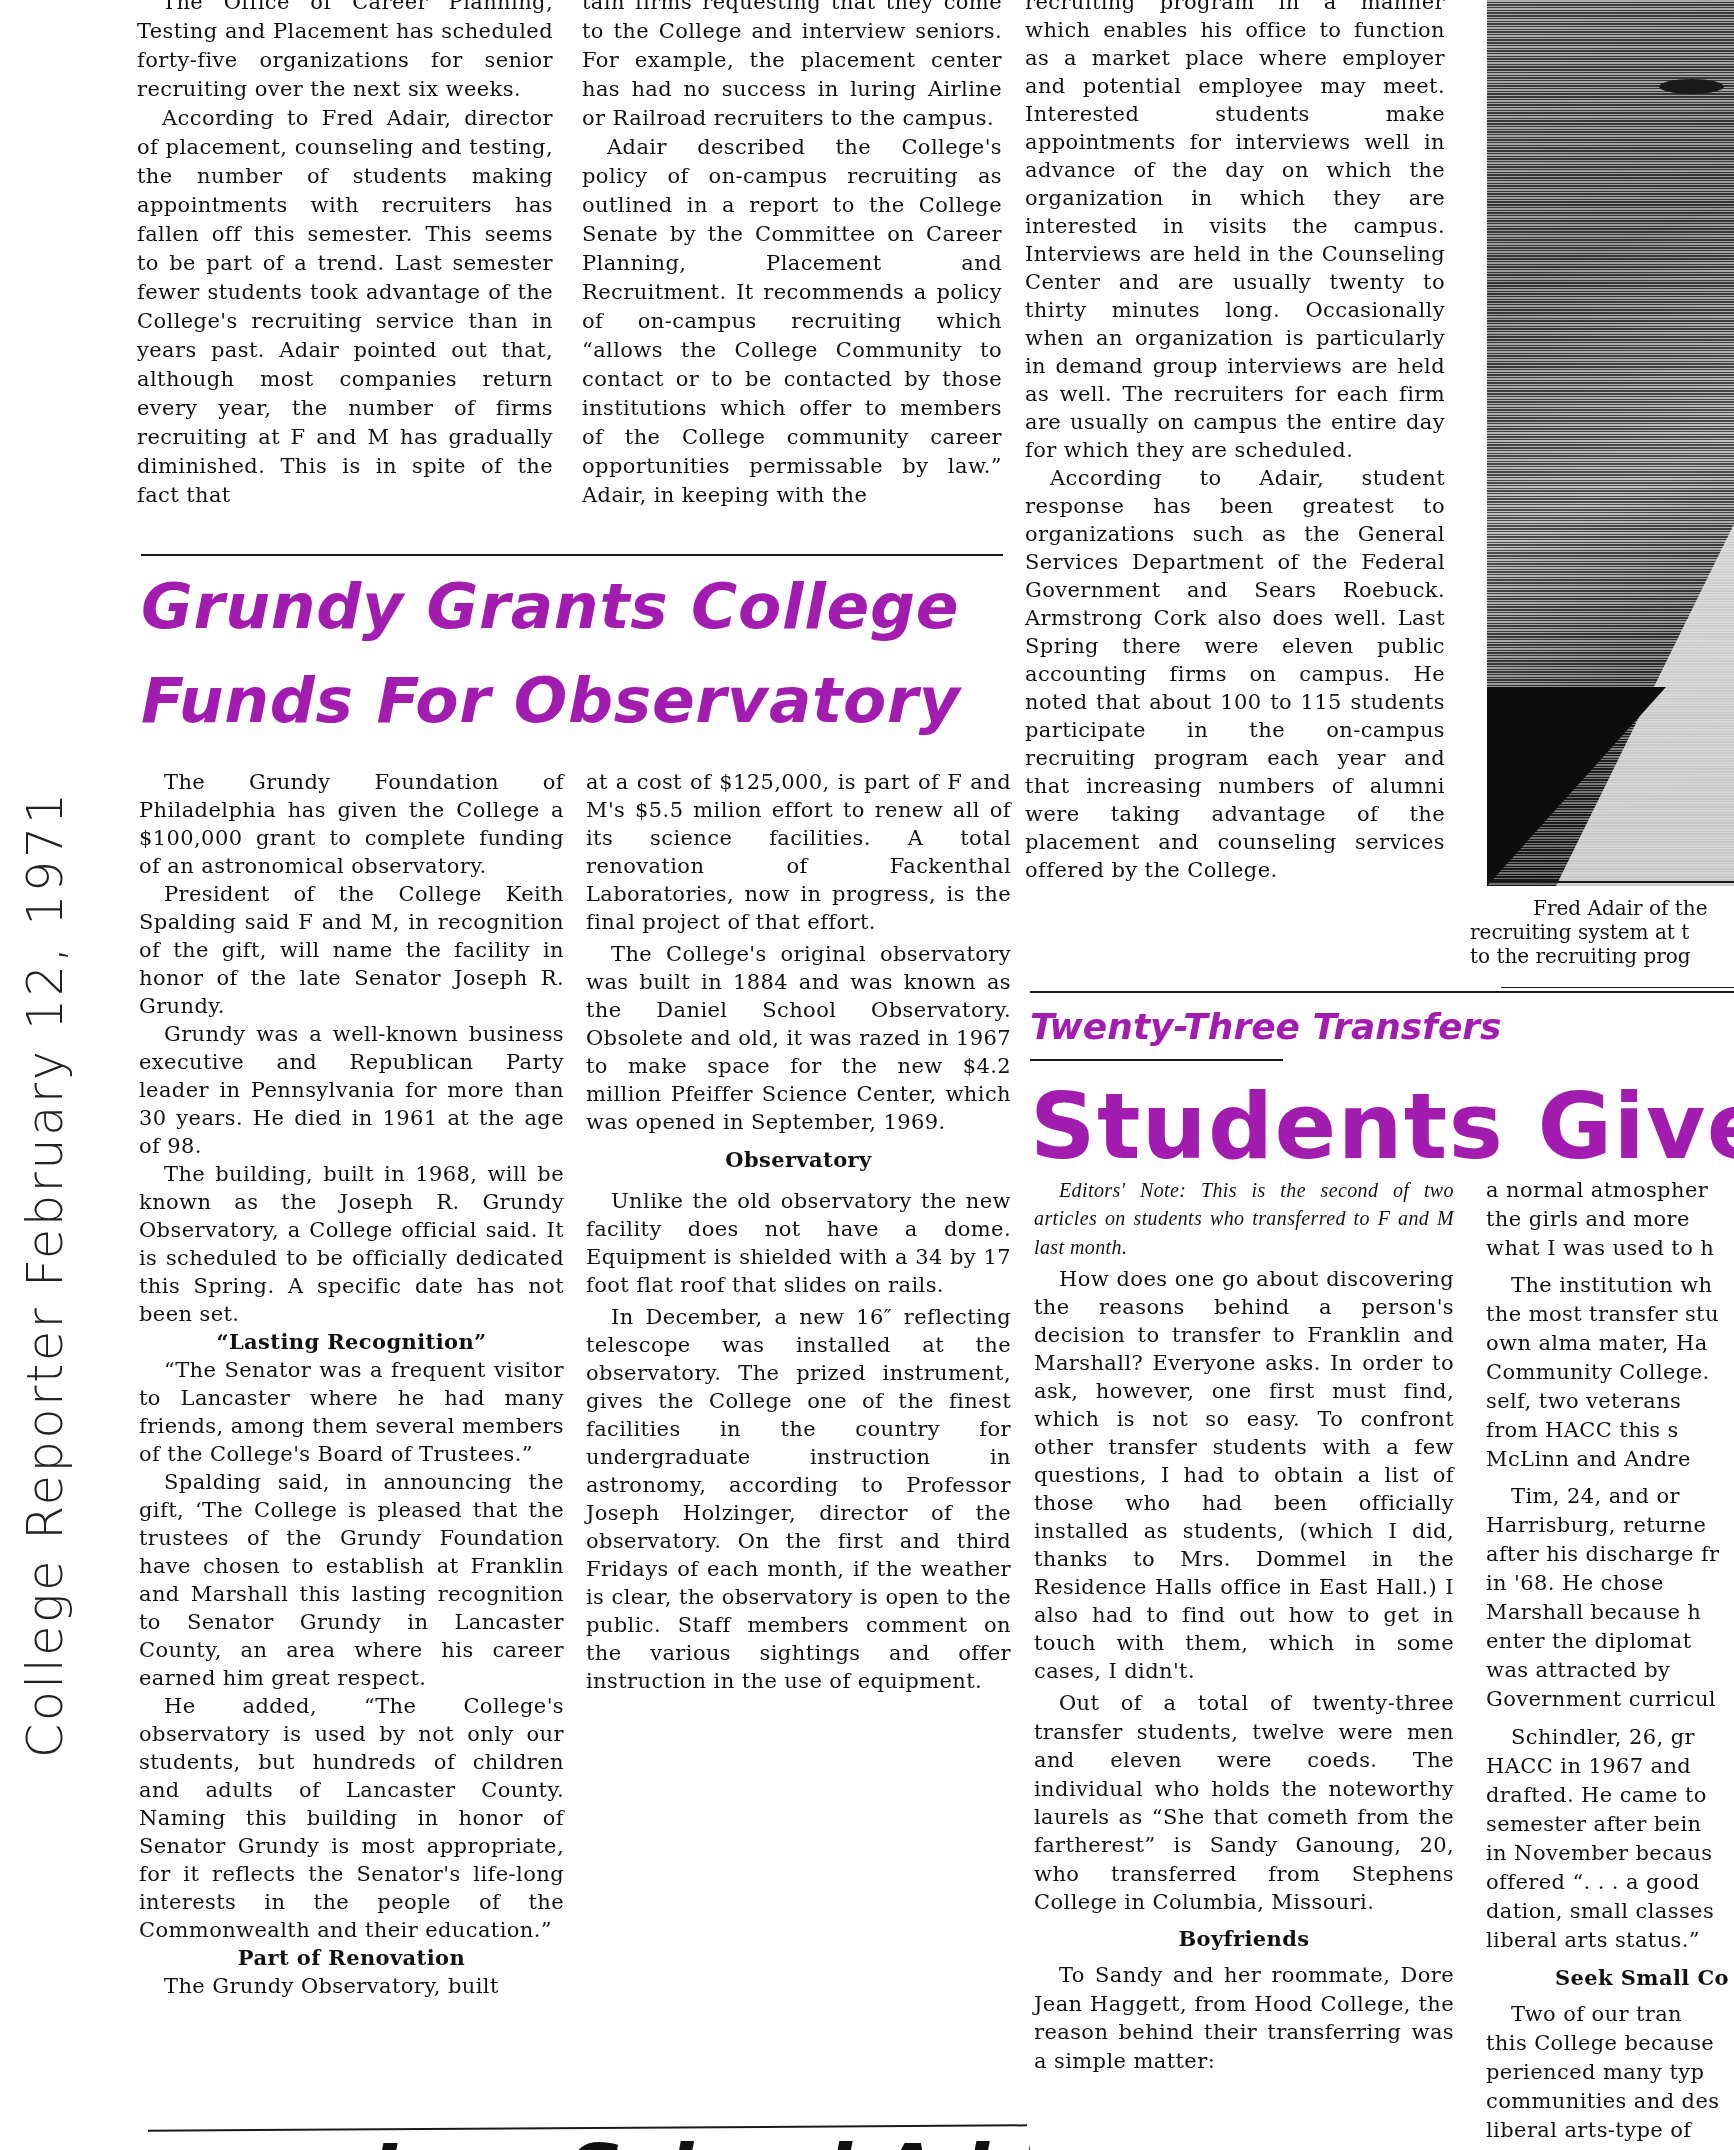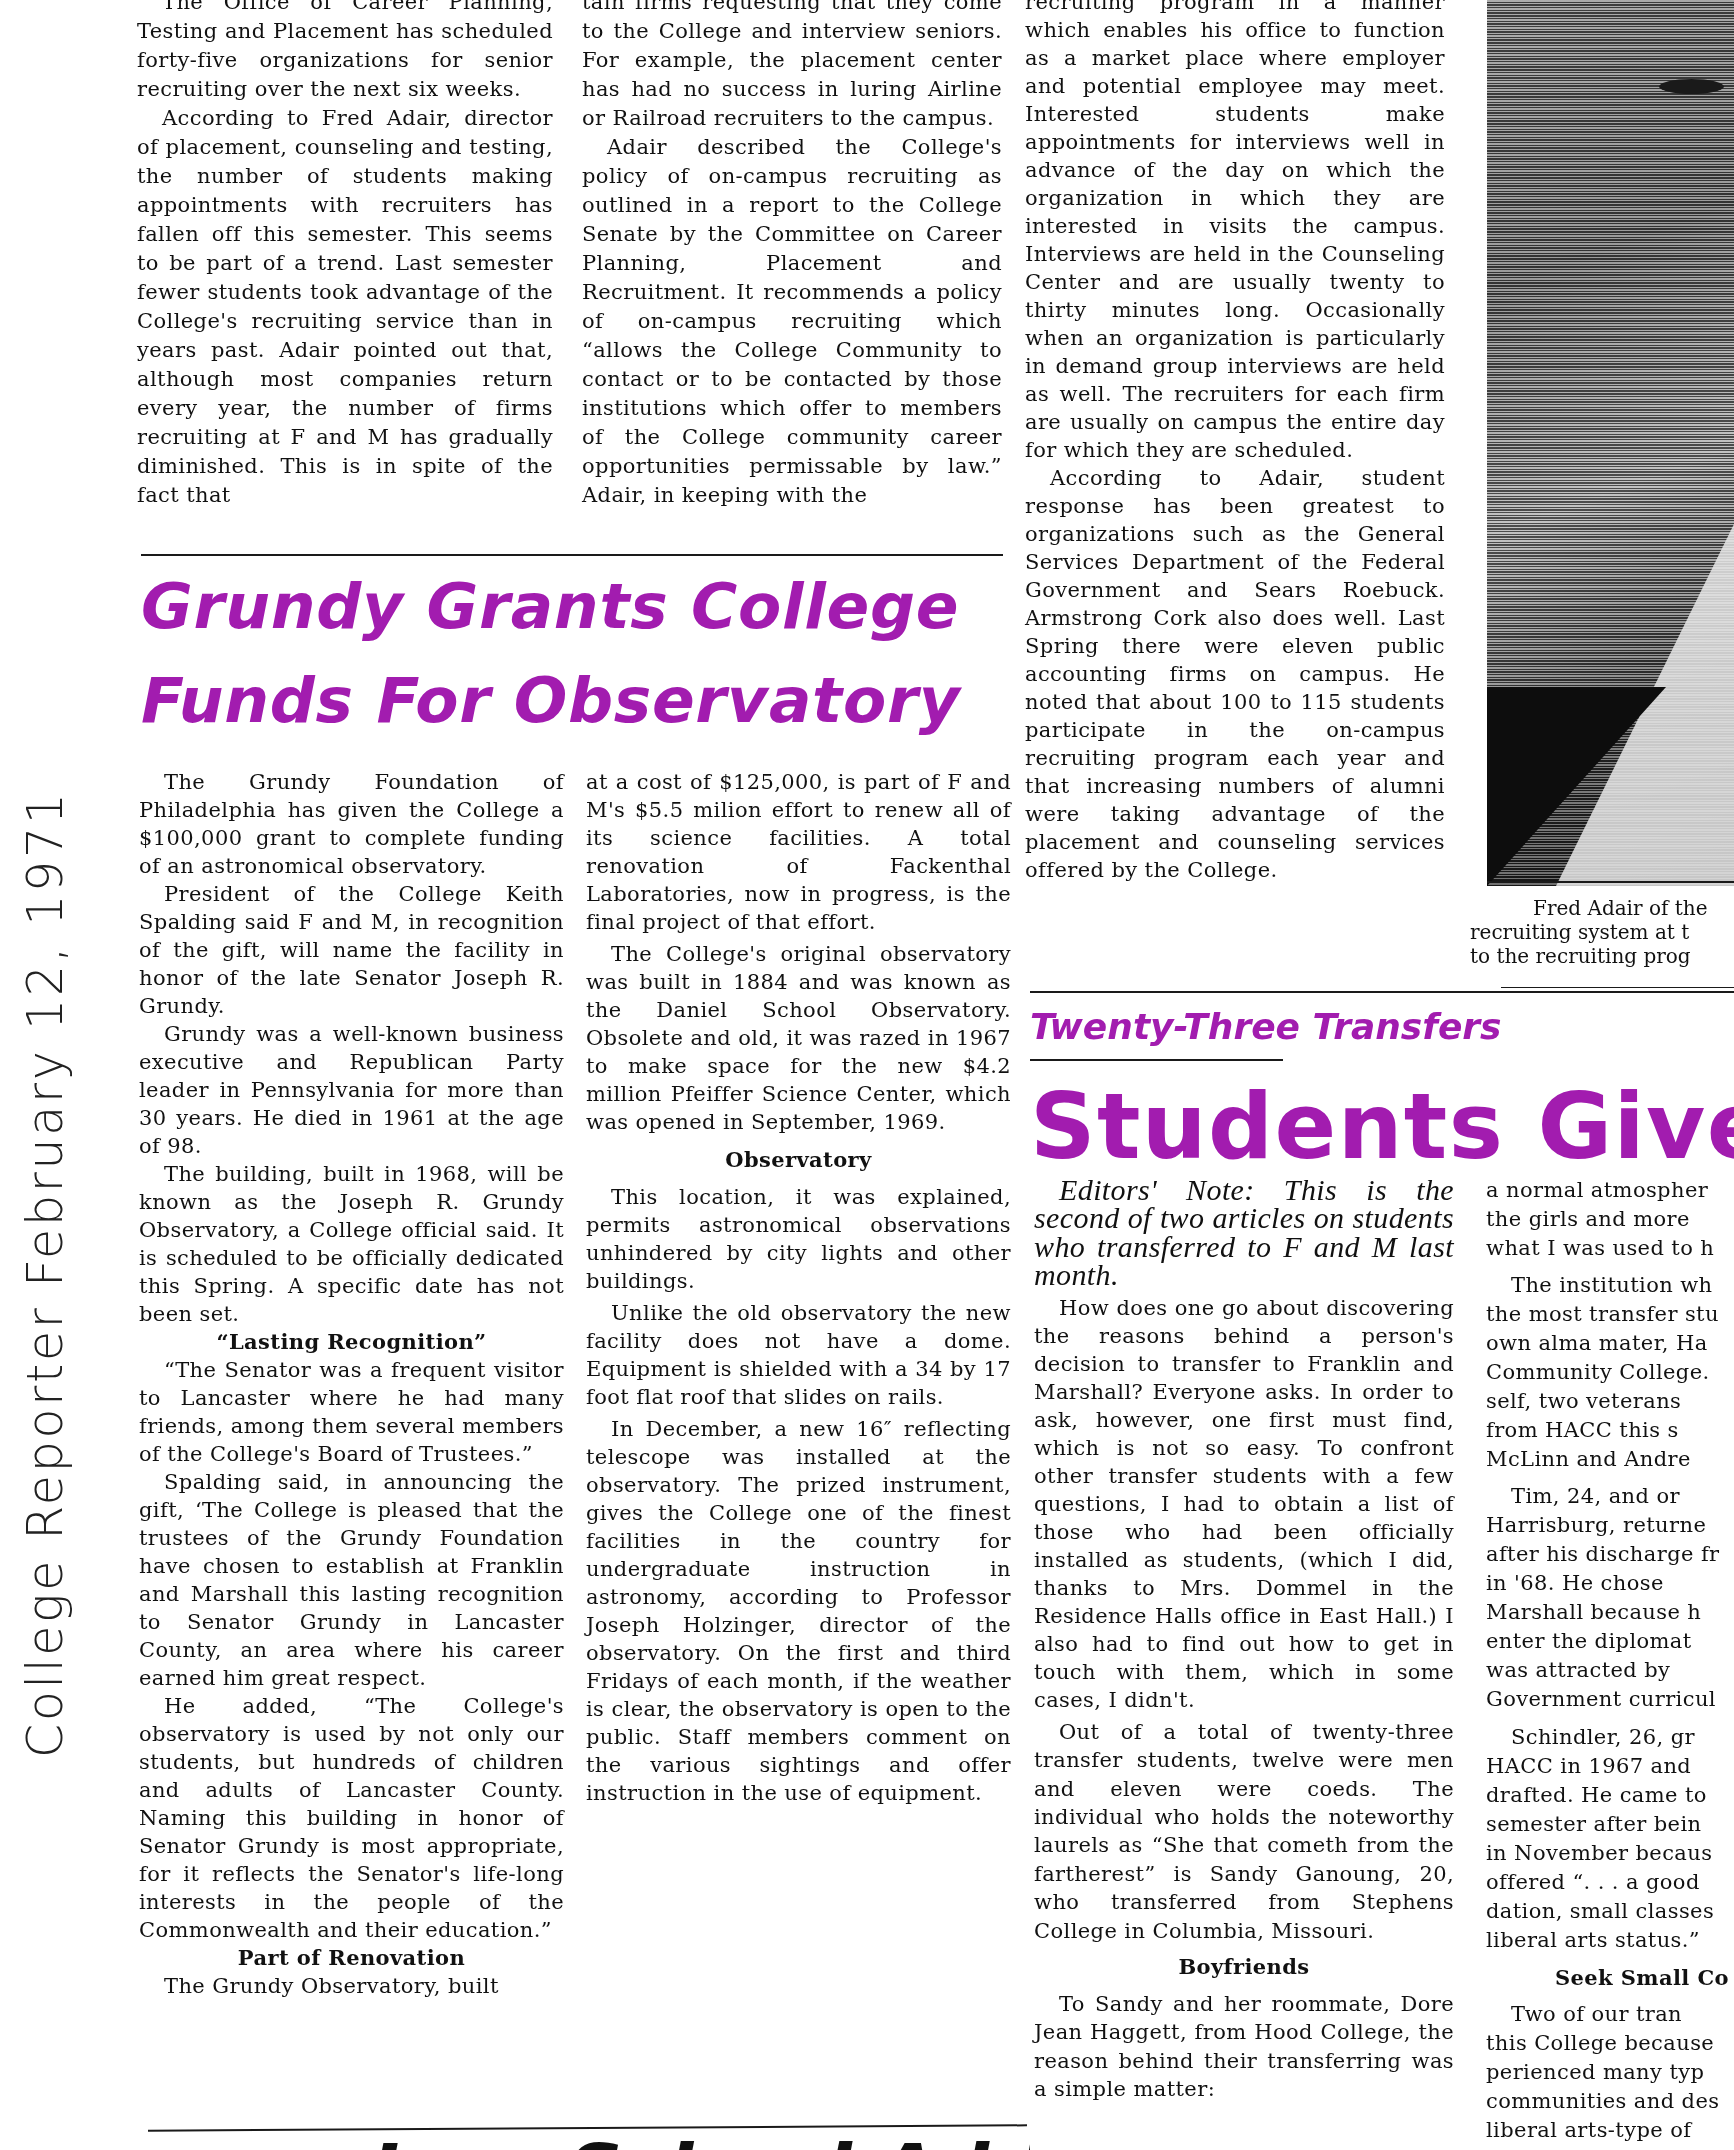--- a/index.html
+++ b/index.html
@@ -129,38 +129,37 @@
   <p>He added, “The College's observatory is used by not only our students, but hundreds of children and adults of Lancaster County. Naming this building in honor of Senator Grundy is most appropriate, for it reflects the Senator's life-long interests in the people of the Commonwealth and their education.”</p>
   <div class="sub" style="margin:0;">Part of Renovation</div>
   <p>The Grundy Observatory, built</p>
 </div>
 
 <div class="col" style="left: 586px; top: 768px; width: 425px; line-height: 28px;">
   <p class="noindent">at a cost of $125,000, is part of F and M's $5.5 milion effort to renew all of its science facilities. A total renovation of Fackenthal Laboratories, now in progress, is the final project of that effort.</p>
   <div class="gap"></div>
   <p>The College's original observatory was built in 1884 and was known as the Daniel School Observatory. Obsolete and old, it was razed in 1967 to make space for the new $4.2 million Pfeiffer Science Center, which was opened in September, 1969.</p>
   <div class="sub" style="margin: 9.6px 0;">Observatory</div>
-  <p>This location, it was explained, permits astronomical observations unhindered by city lights and other buildings.</p>
   <div class="gap"></div>
   <p>Unlike the old observatory the new facility does not have a dome. Equipment is shielded with a 34 by 17 foot flat roof that slides on rails.</p>
   <div class="gap"></div>
   <p>In December, a new 16″ reflecting telescope was installed at the observatory. The prized instrument, gives the College one of the finest facilities in the country for undergraduate instruction in astronomy, according to Professor Joseph Holzinger, director of the observatory. On the first and third Fridays of each month, if the weather is clear, the observatory is open to the public. Staff members comment on the various sightings and offer instruction in the use of equipment.</p>
   <div class="gap"></div>
 </div>
 
 <div class="hline" style="left: 148px; top: 2127px; width: 879px; height: 2.1px; transform: rotate(-0.35deg);"></div>
 <div class="cutoff" style="left: 371px; top: 2135px; width: 659px; height: 16px; line-height: 76px;">Law School Adds Hall</div>
 
 <div class="hline" style="left: 1030px; top: 991px; width: 704px; height: 2.1px;"></div>
 <div class="headline" style="left: 1030px; top: 1004px; font-size: 36px; line-height: 45px; font-weight: bold;">Twenty-Three Transfers</div>
 <div class="hline" style="left: 1030px; top: 1059px; width: 253px; height: 2.1px;"></div>
 <div class="headline" style="left: 1030px; top: 1075px; font-size: 91px; line-height: 103px; font-style: normal; font-weight: bold; letter-spacing: 1.4px;">Students Give</div>
 
 <div class="col" style="left: 1034px; top: 1176px; width: 420px; line-height: 28.4px;">
-  <p class="italic" style="font-family: 'Liberation Serif', serif; font-size: 30px; font-style: italic;">Editors' Note: This is the second of two articles on students who transferred to F and M last month.</p>
+  <p class="italic" style="font-family: 'Liberation Serif', serif; font-size: 20px; font-style: italic;">Editors' Note: This is the second of two articles on students who transferred to F and M last month.</p>
   <div class="gap"></div>
   <p style="line-height: 28px;">How does one go about discovering the reasons behind a person's decision to transfer to Franklin and Marshall? Everyone asks. In order to ask, however, one first must find, which is not so easy. To confront other transfer students with a few questions, I had to obtain a list of those who had been officially installed as students, (which I did, thanks to Mrs. Dommel in the Residence Halls office in East Hall.) I also had to find out how to get in touch with them, which in some cases, I didn't.</p>
   <div class="gap"></div>
   <p>Out of a total of twenty-three transfer students, twelve were men and eleven were coeds. The individual who holds the noteworthy laurels as “She that cometh from the fartherest” is Sandy Ganoung, 20, who transferred from Stephens College in Columbia, Missouri.</p>
   <div class="sub" style="margin: 8.2px 0;">Boyfriends</div>
   <p>To Sandy and her roommate, Dore Jean Haggett, from Hood College, the reason behind their transferring was a simple matter:</p>
 </div>
 
 <div class="col" style="left: 1486px; top: 1176px; width: 288px; white-space: nowrap; text-align: left; overflow: hidden;">
   <div>a normal atmospher</div>

